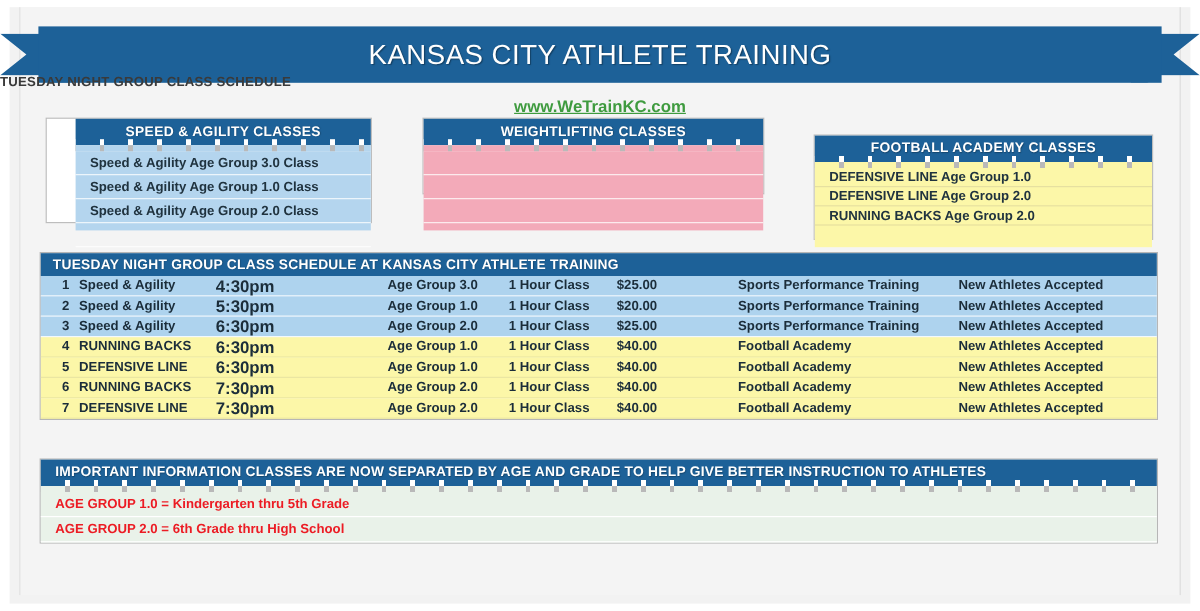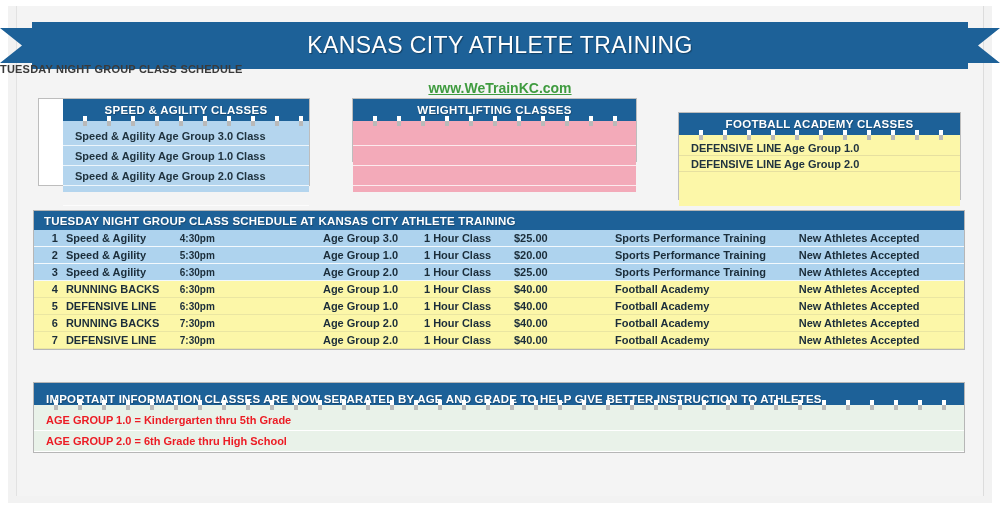--- a/index.html
+++ b/index.html
@@ -196,21 +196,21 @@
     font-size: 11px;
     font-weight: bold;
     color: #1b2d3a;
     border-bottom: 1px solid rgba(255,255,255,0.85);
     white-space: nowrap;
   }
   .srow.blue  { background: #aed3ee; }
   .srow.yellow{ background: #fcf7a8; border-bottom: 1px solid #eae6a2; }
   .c-num   { width: 26px; text-align: right; }
   .c-name  { width: 132px; padding-left: 8px; }
-  .c-time  { width: 108px; font-size: 10px; }
+  .c-time  { width: 108px; font-size: 14px; }
   .c-age   { width: 110px; margin-left: 44px; }
   .c-len   { width: 98px; }
   .c-price { width: 110px; }
   .c-prog  { width: 200px; }
   .c-open  { width: 180px; }
 
   
   #infobox {
     position: absolute;
     left: 33px; top: 382px;
@@ -220,21 +220,21 @@
   }
   .info-hdr {
     position: relative;
     height: 22px;
     background: #1d6198;
     color: #ffffff;
     font-size: 11.5px;
     font-weight: bold;
     letter-spacing: 0.2px;
     display: flex;
-    align-items: flex-end;
+    align-items: center;
     padding-left: 12px;
     text-shadow: 0.5px 0.5px 1px rgba(0,0,0,0.3);
   }
   .info-body { background: #e9f2e9; }
   .info-row {
     height: 21px;
     line-height: 21px;
     font-size: 11px;
     font-weight: bold;
     color: #ec1c24;
@@ -296,20 +296,21 @@
 
   <div class="card" id="card-football">
     <div class="card-hdr">
       <span>FOOTBALL ACADEMY CLASSES</span>
       <span class="teeth"></span>
     </div>
     <div class="teeth-dots"></div>
     <div class="card-body">
       <div class="card-row">DEFENSIVE LINE Age Group 1.0</div>
       <div class="card-row">DEFENSIVE LINE Age Group 2.0</div>
+      <div class="card-row">RUNNING BACKS Age Group 2.0</div>
     </div>
   </div>
 
   <div id="schedule">
     <div class="sched-hdr">
       <span>TUESDAY NIGHT GROUP CLASS SCHEDULE AT KANSAS CITY ATHLETE TRAINING</span>
     </div>
     <div class="sched-rows">
 
       <div class="srow blue">

